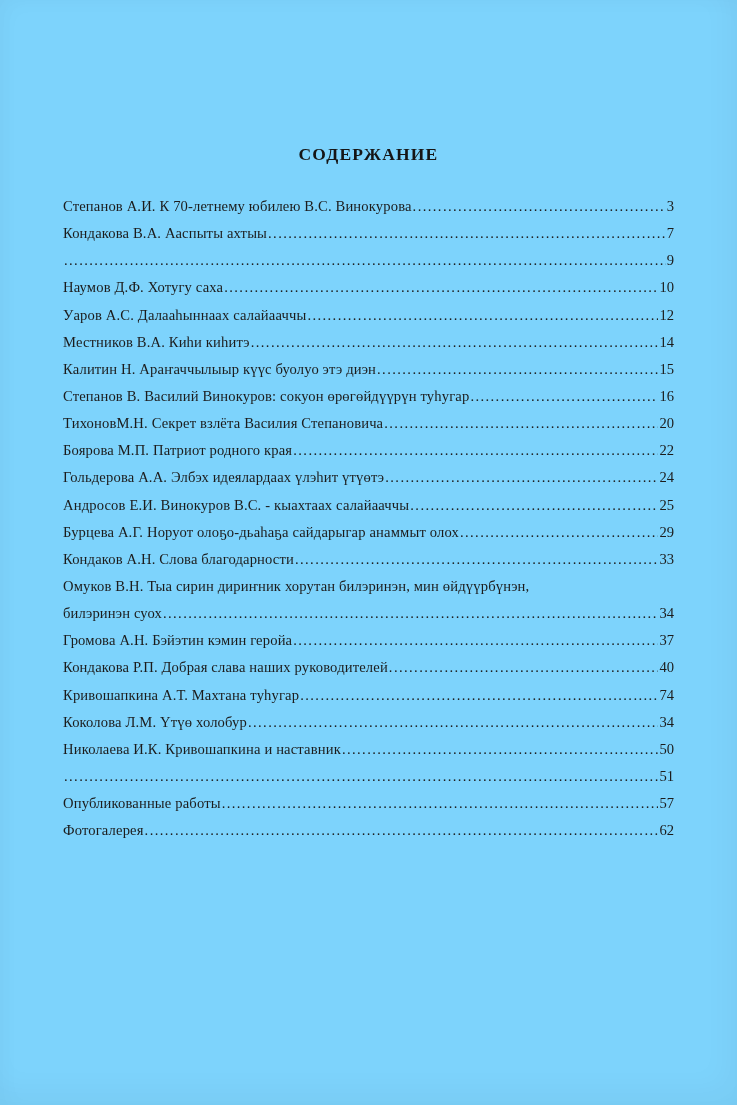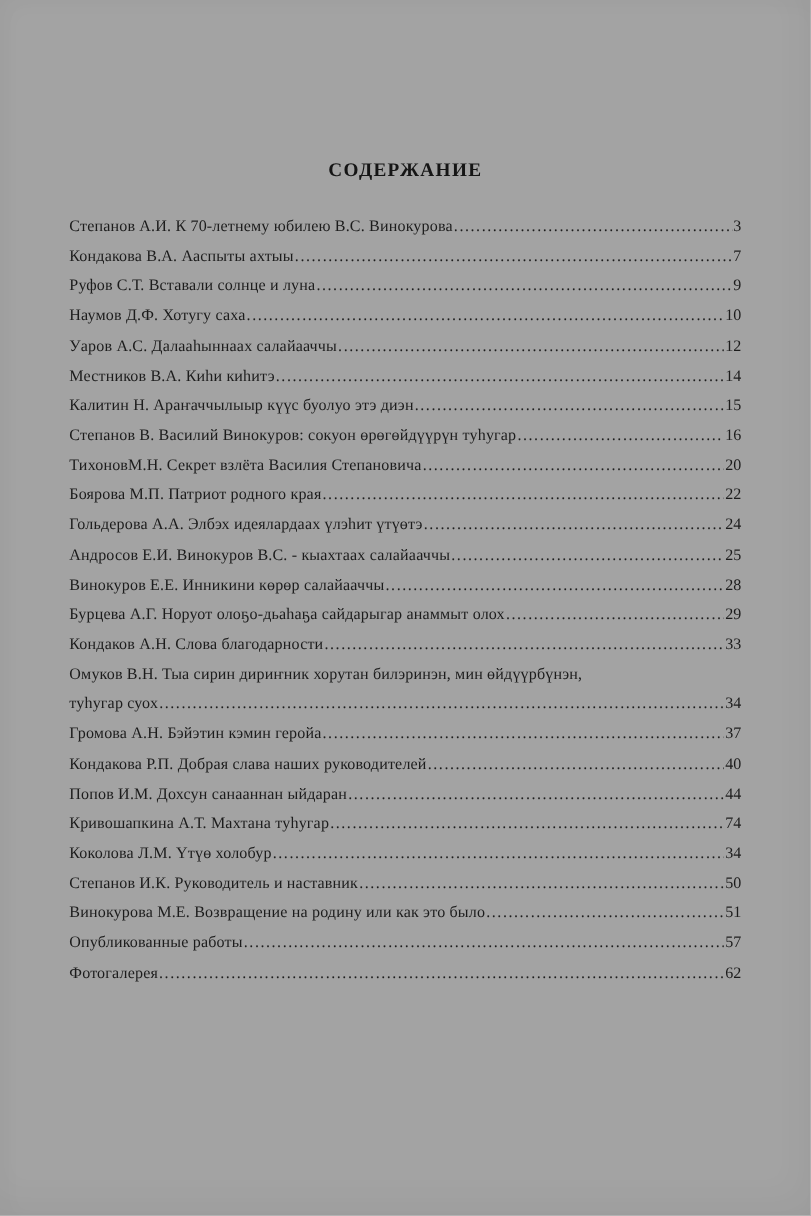--- a/index.html
+++ b/index.html
@@ -6,21 +6,21 @@
   body{
     width:737px;height:1105px;
     background:#ffffff;
     font-family:"Liberation Serif","DejaVu Serif",serif;
     color:#1c1c1c;
     position:relative;
     overflow:hidden;
   }
   .page{
     position:absolute;inset:0;
-    background:#a3a3a3;
+    background:#7dd3fc;
     box-shadow:inset -8px -14px 30px rgba(0,0,0,0.035), inset 6px 4px 20px rgba(0,0,0,0.02);
   }
   .doc-title{
     position:absolute;
     top:144px;left:0;right:0;
     text-align:center;
     font-size:17.5px;
     font-weight:bold;
     letter-spacing:1.2px;
     color:#151515;
@@ -73,21 +73,20 @@
     <span class="toc-page">3</span>
   </div>
 
   <div class="toc-row">
     <span class="toc-text">Кондакова В.А. Ааспыты ахтыы</span>
     <span class="toc-leader"></span>
     <span class="toc-page">7</span>
   </div>
 
   <div class="toc-row">
-    <span class="toc-text">Руфов С.Т. Вставали солнце и луна</span>
     <span class="toc-leader"></span>
     <span class="toc-page">9</span>
   </div>
 
   <div class="toc-row">
     <span class="toc-text">Наумов Д.Ф. Хотугу саха</span>
     <span class="toc-leader"></span>
     <span class="toc-page">10</span>
   </div>
 
@@ -132,88 +131,77 @@
     <span class="toc-leader"></span>
     <span class="toc-page">24</span>
   </div>
 
   <div class="toc-row">
     <span class="toc-text">Андросов Е.И. Винокуров В.С. - кыахтаах салайааччы</span>
     <span class="toc-leader"></span>
     <span class="toc-page">25</span>
   </div>
 
-  <div class="toc-row">
-    <span class="toc-text">Винокуров Е.Е. Инникини көрөр салайааччы</span>
-    <span class="toc-leader"></span>
-    <span class="toc-page">28</span>
-  </div>
 
   <div class="toc-row">
     <span class="toc-text">Бурцева А.Г. Норуот олоҕо-дьаһаҕа сайдарыгар анаммыт олох</span>
     <span class="toc-leader"></span>
     <span class="toc-page">29</span>
   </div>
 
   <div class="toc-row">
     <span class="toc-text">Кондаков А.Н. Слова благодарности</span>
     <span class="toc-leader"></span>
     <span class="toc-page">33</span>
   </div>
 
   <div class="toc-row no-page">
     <span class="toc-text">Омуков В.Н. Тыа сирин дириҥник хорутан билэринэн, мин өйдүүрбүнэн,</span>
     <span class="toc-leader"></span>
     <span class="toc-page"></span>
   </div>
 
   <div class="toc-row">
-    <span class="toc-text">туһугар суох</span>
+    <span class="toc-text">билэринэн суох</span>
     <span class="toc-leader"></span>
     <span class="toc-page">34</span>
   </div>
 
   <div class="toc-row">
     <span class="toc-text">Громова А.Н. Бэйэтин кэмин геройа</span>
     <span class="toc-leader"></span>
     <span class="toc-page">37</span>
   </div>
 
   <div class="toc-row">
     <span class="toc-text">Кондакова Р.П. Добрая слава наших руководителей</span>
     <span class="toc-leader"></span>
     <span class="toc-page">40</span>
   </div>
 
-  <div class="toc-row">
-    <span class="toc-text">Попов И.М. Дохсун санааннан ыйдаран</span>
-    <span class="toc-leader"></span>
-    <span class="toc-page">44</span>
-  </div>
 
   <div class="toc-row">
     <span class="toc-text">Кривошапкина А.Т. Махтана туһугар</span>
     <span class="toc-leader"></span>
     <span class="toc-page">74</span>
   </div>
 
   <div class="toc-row">
     <span class="toc-text">Коколова Л.М. Үтүө холобур</span>
     <span class="toc-leader"></span>
     <span class="toc-page">34</span>
   </div>
 
   <div class="toc-row">
-    <span class="toc-text">Степанов И.К. Руководитель и наставник</span>
+    <span class="toc-text">Николаева И.К. Кривошапкина и наставник</span>
     <span class="toc-leader"></span>
     <span class="toc-page">50</span>
   </div>
 
   <div class="toc-row">
-    <span class="toc-text">Винокурова М.Е. Возвращение на родину или как это было</span>
     <span class="toc-leader"></span>
     <span class="toc-page">51</span>
   </div>
 
   <div class="toc-row">
     <span class="toc-text">Опубликованные работы</span>
     <span class="toc-leader"></span>
     <span class="toc-page">57</span>
   </div>
 

